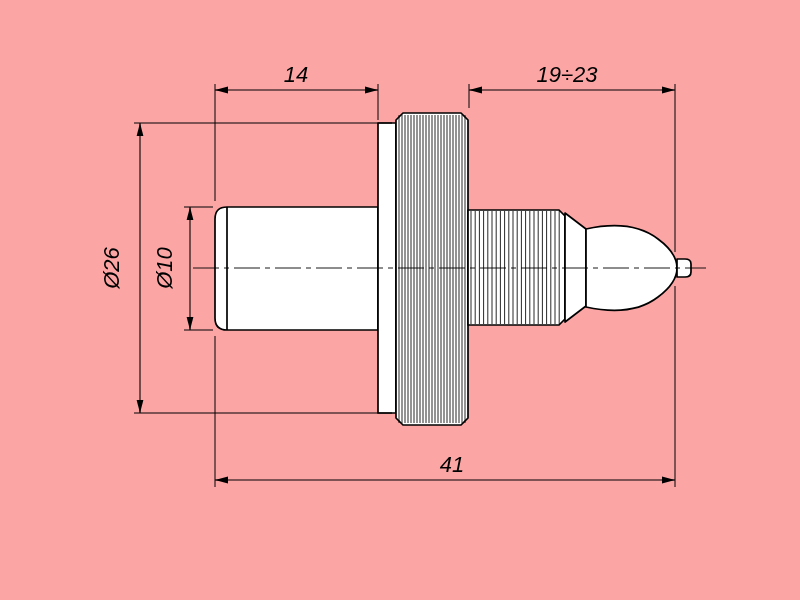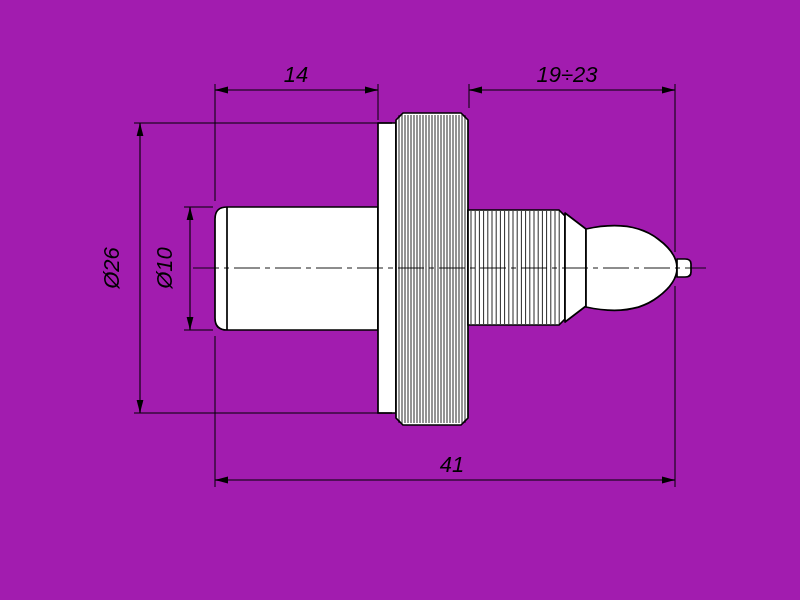--- a/index.html
+++ b/index.html
@@ -1,20 +1,20 @@
 <!DOCTYPE html>
 <html><head>
 <meta charset="utf-8">
 <style>
   html, body { margin: 0; padding: 0; background: #ffffff; }
   .canvas {
     position: relative;
     width: 800px;
     height: 600px;
-    background: #a21caf;
+    background: #fca5a5;
     overflow: hidden;
   }
   svg { display: block; }
   .outline      { fill: #ffffff; stroke: #000000; stroke-width: 1.7; stroke-linejoin: round; }
   .outline-nf   { fill: none;    stroke: #000000; stroke-width: 1.7; }
   .knurl line   { stroke: #000000; stroke-width: 0.85; }
   .dim-line     { stroke: #000000; stroke-width: 1.1; fill: none; }
   .ext-line     { stroke: #000000; stroke-width: 1; }
   .center-line  { stroke: #000000; stroke-width: 0.9; stroke-dasharray: 26 5 5 5; }
   .arrow        { fill: #000000; }

